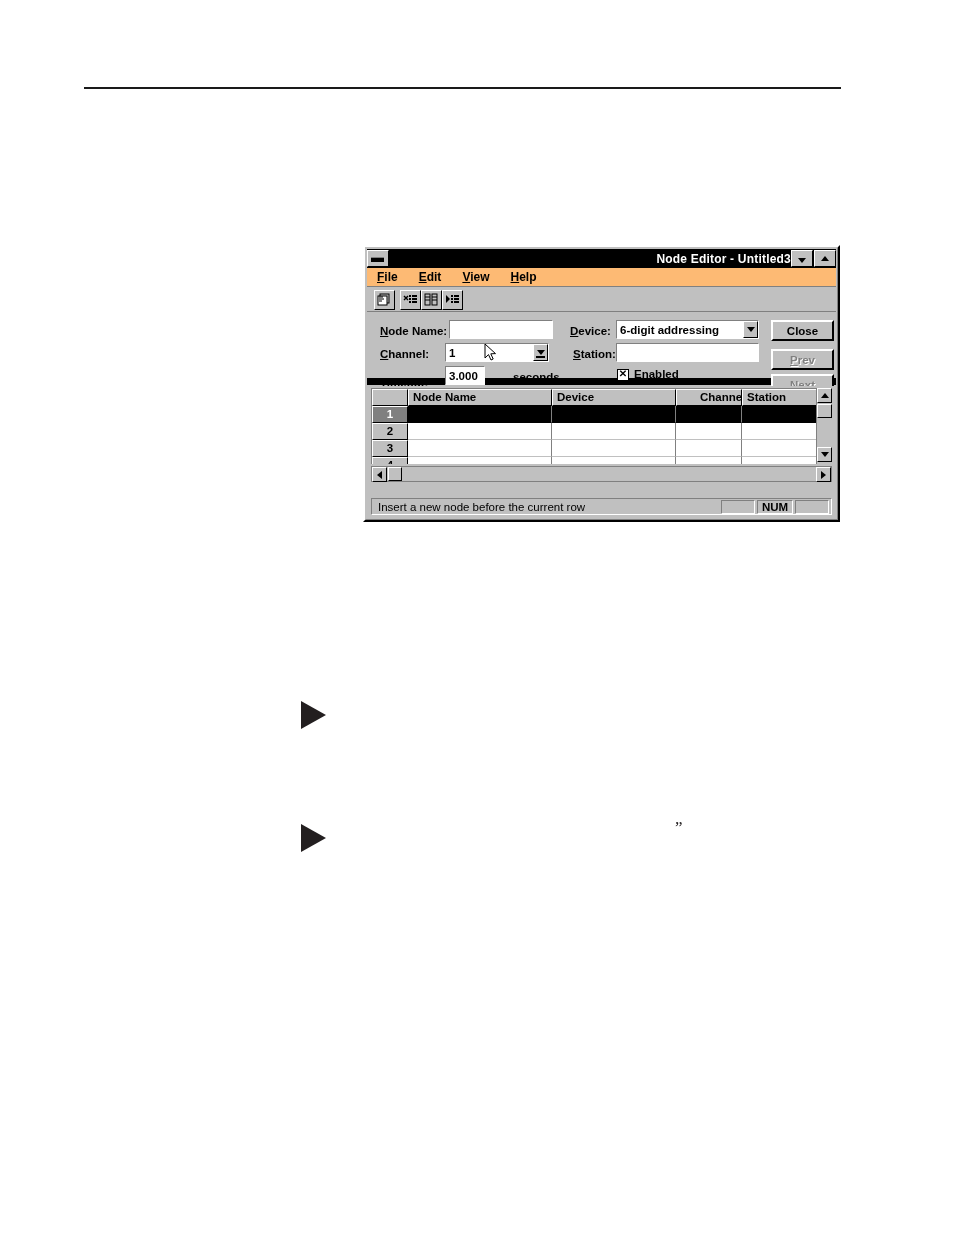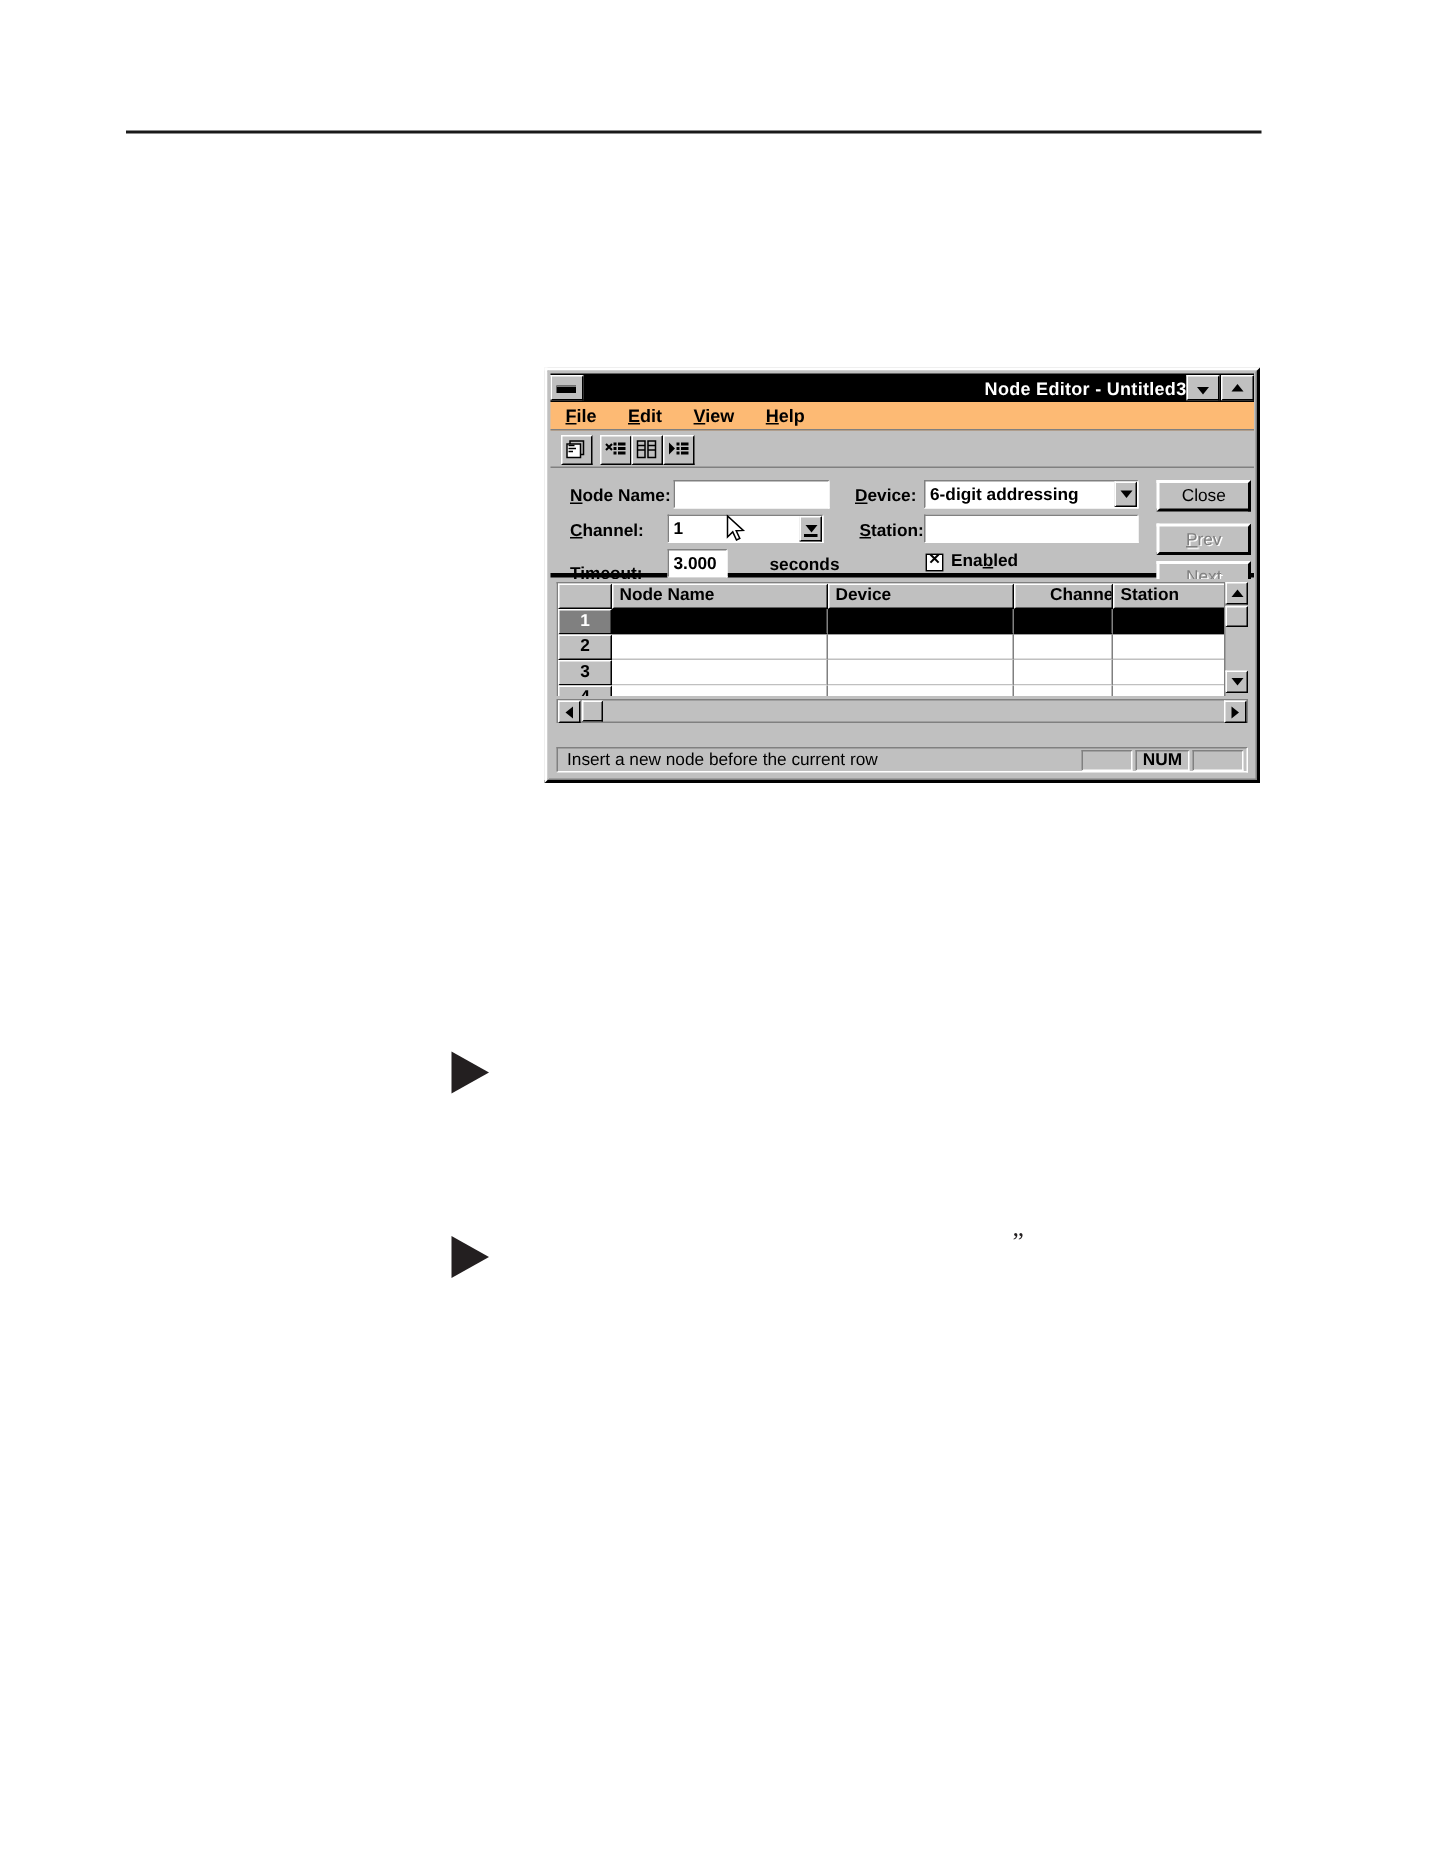--- a/index.html
+++ b/index.html
@@ -179,21 +179,21 @@
     display: flex; align-items: center; justify-content: center;
   }
   .tbar-gap { width: 5px; }
 
   
   .form-panel {
     position: absolute;
     left: 2px; top: 66px; right: 2px;
     height: 72px;
     background: #c0c0c0;
-    border-bottom: 3px solid #000000;
+    border-bottom: 7px solid #000000;
     box-sizing: border-box;
   }
   .lbl {
     position: absolute;
     font-size: 11.5px;
     font-weight: bold;
     white-space: nowrap;
     line-height: 13px;
   }
   .lbl u { text-decoration: underline; }
@@ -264,21 +264,21 @@
 
   .pbtn {
     position: absolute;
     background: #c0c0c0;
     border-top: 2px solid #ffffff;
     border-left: 2px solid #ffffff;
     border-right: 2px solid #000000;
     border-bottom: 2px solid #000000;
     box-sizing: border-box;
     font-size: 11.5px;
-    font-weight: normal;
+    font-weight: bold;
     display: flex;
     align-items: center;
     justify-content: center;
     color: #000000;
   }
   .pbtn u { text-decoration: underline; }
   .pbtn.disabled { color: #808080; text-shadow: 1px 1px 0 #ffffff; }
 
   
   .grid-wrap {

